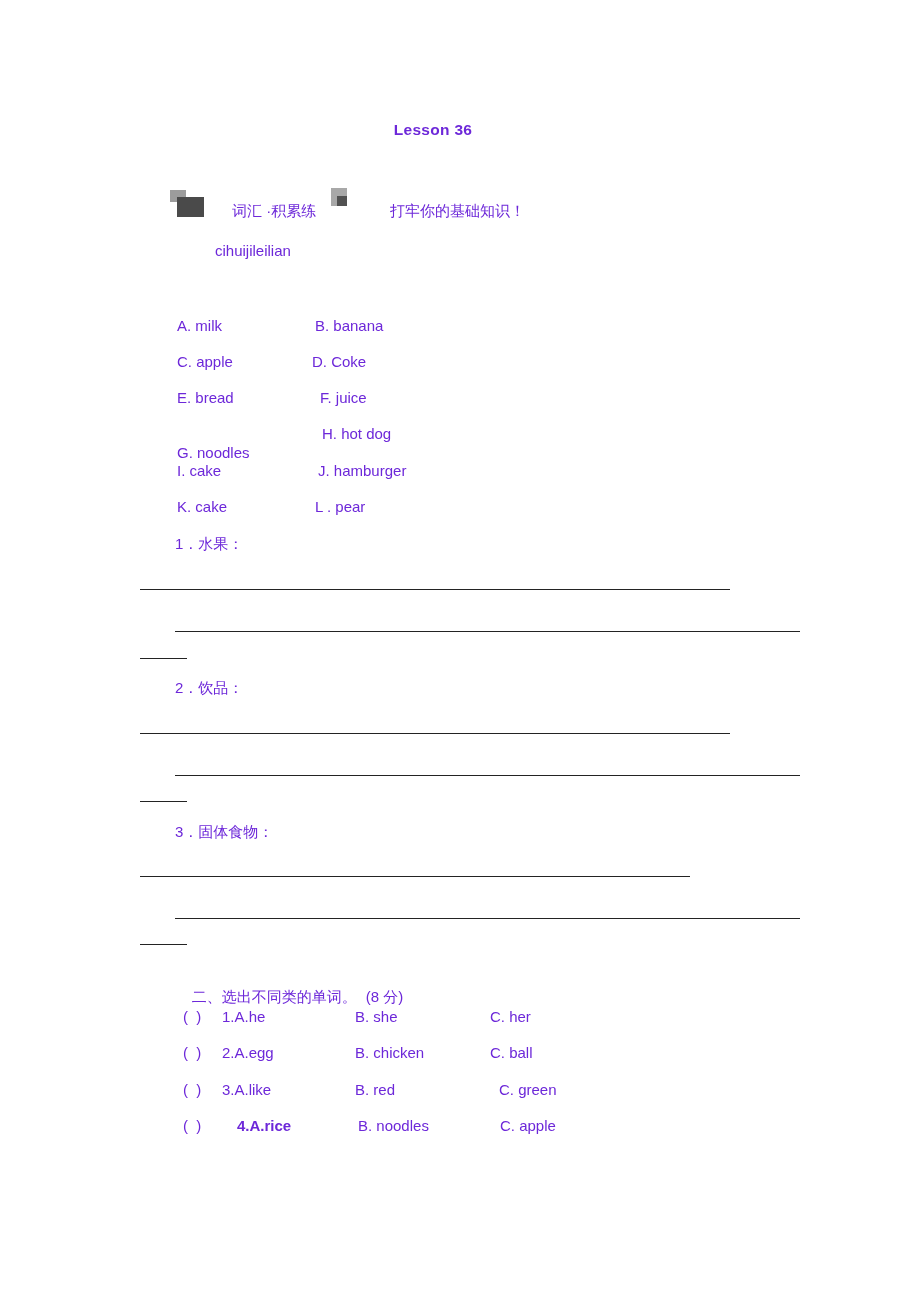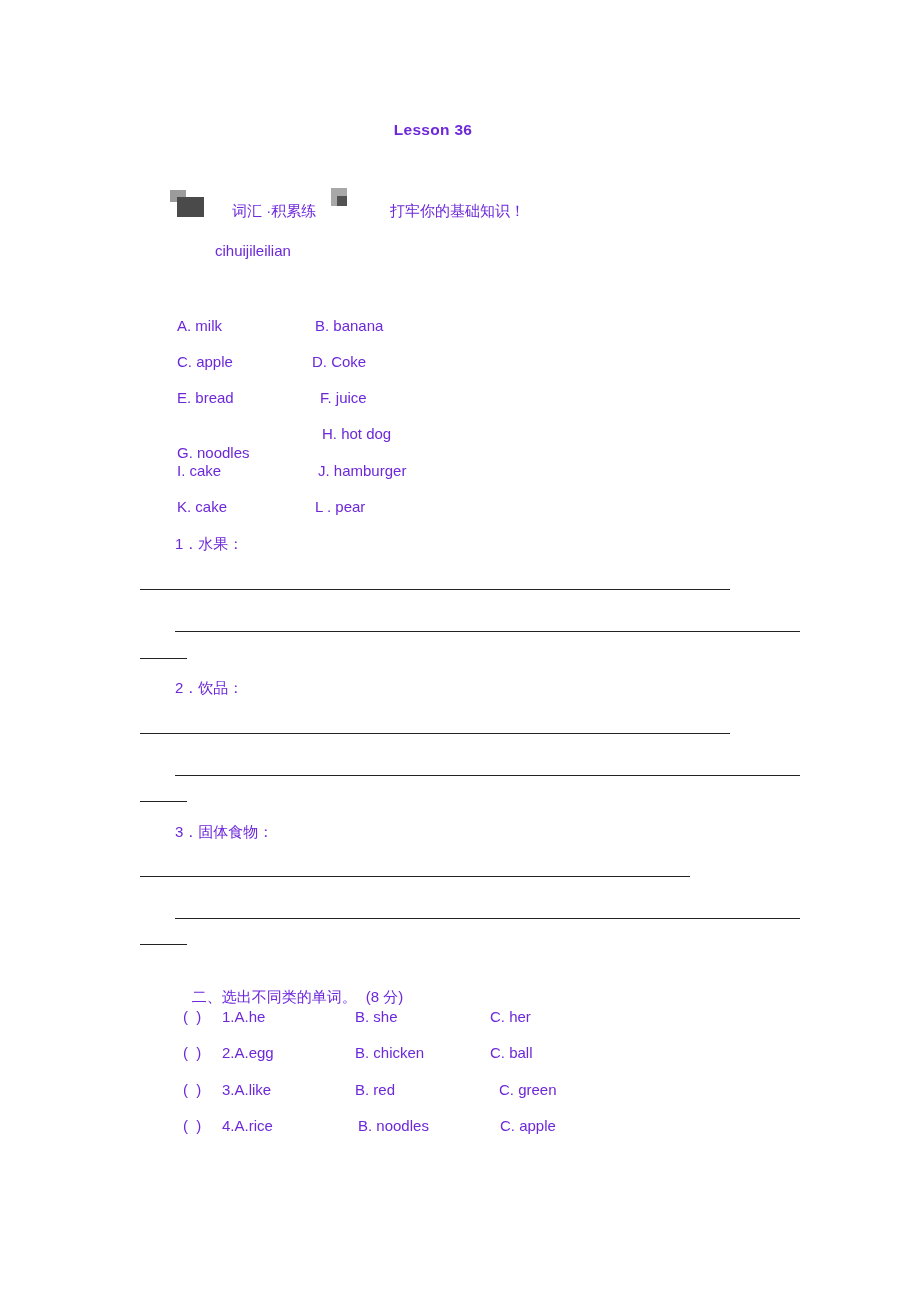--- a/index.html
+++ b/index.html
@@ -98,17 +98,17 @@
   <span class="abs" style="left:222px; top:1044px;">2.A.egg</span>
   <span class="abs" style="left:355px; top:1044px;">B. chicken</span>
   <span class="abs" style="left:490px; top:1044px;">C. ball</span>
 
   <span class="abs" style="left:183px; top:1081px;">(  )</span>
   <span class="abs" style="left:222px; top:1081px;">3.A.like</span>
   <span class="abs" style="left:355px; top:1081px;">B. red</span>
   <span class="abs" style="left:490px; top:1081px;margin-left:9px;">C. green</span>
 
   <span class="abs" style="left:183px; top:1117px;">(  )</span>
-  <span class="abs" style="left:222px; top:1117px;">4.A.rice</span>
+  <span class="abs" style="left:237px; top:1117px;font-weight:bold;">4.A.rice</span>
   <span class="abs" style="left:358px; top:1117px;">B. noodles</span>
   <span class="abs" style="left:500px; top:1117px;">C. apple</span>
 
 </div>
 
 </body></html>

